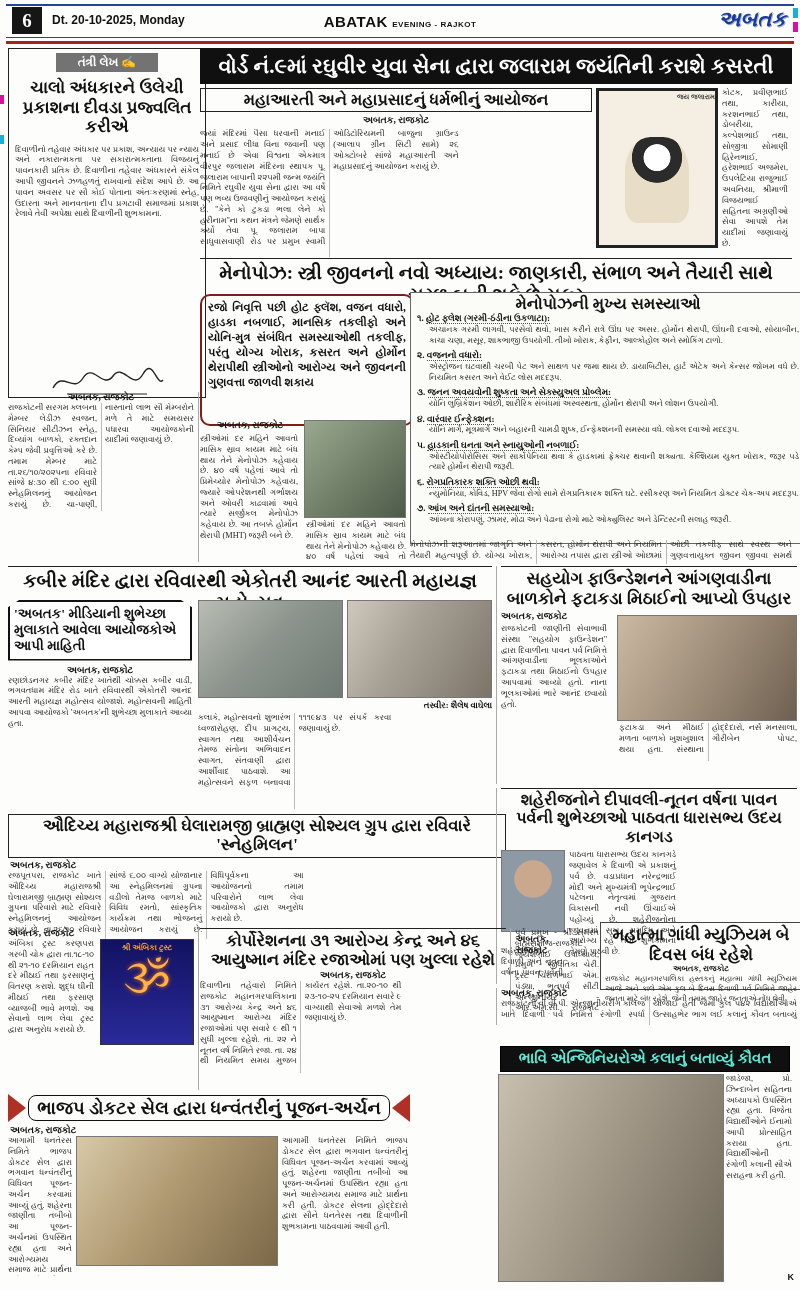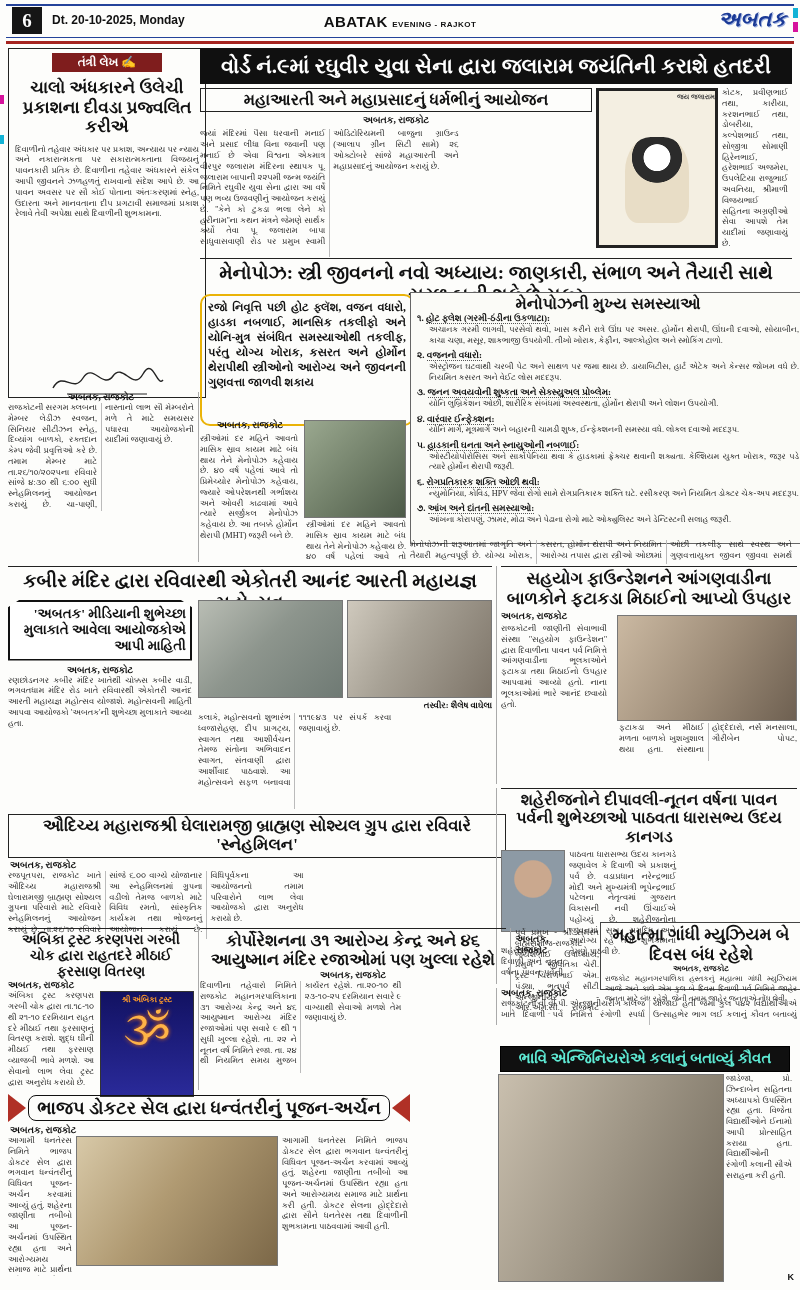--- a/index.html
+++ b/index.html
@@ -58,56 +58,56 @@
   <div class="hdr-line2" style="top:37px"></div>
   <div class="red-rule" style="top:41px"></div>
 
   <div class="abs" style="right:2px;top:8px;width:5px;height:10px;background:#12b3d6"></div>
   <div class="abs" style="right:2px;top:22px;width:5px;height:10px;background:#d6129c"></div>
   <div class="abs" style="left:0;top:95px;width:4px;height:9px;background:#d6129c"></div>
   <div class="abs" style="left:0;top:135px;width:4px;height:9px;background:#12b3d6"></div>
   <div class="mark" style="right:6px;bottom:8px">K</div>
 
   <div class="abs box" style="left:8px;top:48px;width:184px;height:340px;padding:4px 6px">
-    <div style="width:110px;margin:0 auto;background:#7f1d1d;color:#fff;font-weight:bold;font-size:12px;text-align:center;padding:2px 0">
+    <div style="width:102px;margin:0 auto;background:#737373;color:#fff;font-weight:bold;font-size:12px;text-align:center;padding:2px 0">
       <span>તંત્રી લેખ</span>
       <span>✍</span>
     </div>
     <div class="art-head" style="font-size:17px;margin-top:6px">ચાલો અંધકારને ઉલેચી પ્રકાશના દીવડા પ્રજ્વલિત કરીએ</div>
     <div class="body-sm" style="height:215px;margin-top:8px">દિવાળીનો તહેવાર અંધકાર પર પ્રકાશ, અન્યાય પર ન્યાય અને નકારાત્મકતા પર સકારાત્મકતાના વિજયનું પાવનકારી પ્રતિક છે. દિવાળીના તહેવાર અંધકારને સંકેલ આપી જીવનને ઝળહળતું રાખવાનો સંદેશ આપે છે. આ પાવન અવસર પર સૌ કોઈ પોતાના અંતઃકરણમાં સ્નેહ, ઉદારતા અને માનવતાના દીપ પ્રગટાવી સમાજમાં પ્રકાશ રેલાવે તેવી અપેક્ષા સાથે દિવાળીની શુભકામના.</div>
     <svg width="120" height="34" style="display:block;margin:4px auto 0">
       <path d="M6 24 C 16 6, 26 30, 36 14 S 56 26, 66 12 S 86 28, 96 10 S 110 24, 116 16" stroke="#222" stroke-width="1.4" fill="none"></path>
       <path d="M20 30 H 100" stroke="#222" stroke-width="1" fill="none"></path>
     </svg>
   </div>
 
   <div class="abs" style="left:200px;top:48px;width:592px;height:206px">
     <div class="banner" style="height:36px">
-      <span class="art-head" style="font-size:21px;color:#fff">વોર્ડ નં.૯માં રઘુવીર યુવા સેના દ્વારા જલારામ જયંતિની કરાશે હતદરી</span>
+      <span class="art-head" style="font-size:21px;color:#fff">વોર્ડ નં.૯માં રઘુવીર યુવા સેના દ્વારા જલારામ જયંતિની કરાશે કસરતી</span>
     </div>
     <div style="display:flex;margin-top:4px;height:162px">
       <div style="width:392px">
         <div class="art-head box" style="font-size:16px;padding:2px 4px">મહાઆરતી અને મહાપ્રસાદનું ધર્મભીનું આયોજન</div>
         <div class="byline" style="margin:3px 0">અબતક, રાજકોટ</div>
         <div class="body-sm cols3" style="height:128px">જ્યાં મંદિરમાં પૈસા ધરવાની મનાઈ અને પ્રસાદ લીધા વિના જવાની પણ મનાઈ છે એવા વિશ્વના એકમાત્ર વીરપુર જલારામ મંદિરના સ્થાપક પૂ. જલારામ બાપાની ૨૨૫મી જન્મ જયંતિ નિમિતે રઘુવીર યુવા સેના દ્વારા આ વર્ષે પણ ભવ્ય ઉજવણીનું આયોજન કરાયું છે. ''કેને કો ટુકડા ભલા લેને કો હરીનામ''ના કથન મંત્રને જેમણે સાર્થક કર્યો તેવા પૂ. જલારામ બાપા સાધુવાસવાણી રોડ પર પ્રમુખ સ્વામી ઓડિટોરિયમની બાજુના ગ્રાઉન્ડ (આલાપ ગ્રીન સિટી સામે) ૨૬ ઓક્ટોબરે સાંજે મહાઆરતી અને મહાપ્રસાદનું આયોજન કરાયું છે.</div>
       </div>
       <div style="width:122px;margin:0 4px">
         <div style="border:3px solid #222;background:#f4efe2;height:154px;position:relative">
           <div style="position:absolute;left:0;right:0;top:2px;text-align:right;font-size:7px;font-weight:bold;color:#444">જય જલારામ</div>
           <div style="position:absolute;left:50%;top:58%;width:64px;height:86px;transform:translate(-50%,-50%);
                       background:radial-gradient(circle at 50% 24%, #fff 0 18%, #2b2b2b 19% 34%, #e8ddc6 35% 100%);border-radius:40% 40% 20% 20%"></div>
         </div>
       </div>
       <div class="body-sm" style="width:66px;height:160px">કોટક, પ્રવીણભાઈ તથા, કારીયા, કરશનભાઈ તથા, ડોબરીયા, કલ્પેશભાઈ તથા, સોજીત્રા સોમાણી હિરેનભાઈ, હરેશભાઈ અજમેરા, ઉપલેટિયા રાજુભાઈ અવનિયા, શ્રીમાળી વિજયભાઈ સહિતના અગ્રણીઓ સેવા આપશે તેમ યાદીમાં જણાવાયું છે.</div>
     </div>
   </div>
 
   <div class="abs art-head hr-top" style="left:200px;top:258px;width:592px;font-size:19px;padding-top:3px">મેનોપોઝ: સ્ત્રી જીવનનો નવો અધ્યાય: જાણકારી, સંભાળ અને તૈયારી સાથે સરળ બની શકે છે સફર</div>
 
-  <div class="abs" style="left:200px;top:294px;width:198px;height:120px;border:2px solid #eab308;border-radius:10px;padding:4px 6px">
+  <div class="abs" style="left:200px;top:294px;width:198px;height:120px;border:2px solid #7f1d1d;border-radius:10px;padding:4px 6px">
     <div style="font-size:11.5px;font-weight:bold;text-align:justify;line-height:1.3;overflow:hidden;height:112px">રજો નિવૃત્તિ પછી હોટ ફ્લૅશ, વજન વધારો, હાડકા નબળાઈ, માનસિક તકલીફો અને યોનિ-મુત્ર સંબંધિત સમસ્યાઓથી તકલીફ, પરંતુ યોગ્ય ખોરાક, કસરત અને હોર્મોન થેરાપીથી સ્ત્રીઓનો આરોગ્ય અને જીવનની ગુણવત્તા જાળવી શકાય</div>
   </div>
 
   <div class="abs" style="left:200px;top:420px;width:206px;height:142px">
     <div class="byline" style="width:100px">અબતક, રાજકોટ</div>
     <div class="ph" style="position:absolute;right:0;top:0;width:100px;height:96px;background:linear-gradient(135deg,#9aa88f,#6c7a64 60%,#4d5a48)"></div>
     <div class="body-sm" style="position:absolute;left:0;top:14px;width:98px;height:126px">સ્ત્રીઓમાં દર મહિને આવતો માસિક સ્રાવ કાયમ માટે બંધ થાય તેને મેનોપોઝ કહેવાય છે. ૪૦ વર્ષ પહેલાં આવે તો પ્રિમેચ્યોર મેનોપોઝ કહેવાય, જ્યારે ઓપરેશનથી ગર્ભાશય અને ઓવરી કાઢવામાં આવે ત્યારે સર્જીકલ મેનોપોઝ કહેવાય છે. આ તબક્કે હોર્મોન થેરાપી (MHT) જરૂરી બને છે.</div>
     <div class="body-sm" style="position:absolute;right:0;top:100px;width:100px;height:40px">સ્ત્રીઓમાં દર મહિને આવતો માસિક સ્રાવ કાયમ માટે બંધ થાય તેને મેનોપોઝ કહેવાય છે. ૪૦ વર્ષ પહેલાં આવે તો પ્રિમેચ્યોર મેનોપોઝ કહેવાય, જ્યારે ઓપરેશનથી ગર્ભાશય અને ઓવરી કાઢવામાં આવે ત્યારે સર્જીકલ મેનોપોઝ કહેવાય છે. આ તબક્કે હોર્મોન થેરાપી (MHT) જરૂરી બને છે.</div>
   </div>
 
@@ -123,21 +123,21 @@
   </div>
   <div class="abs body-sm cols3" style="left:410px;top:540px;width:382px;height:24px">મેનોપોઝની શરૂઆતમાં જાગૃતિ અને તૈયારી મહત્વપૂર્ણ છે. યોગ્ય ખોરાક, કસરત, હોર્મોન થેરાપી અને નિયમિત આરોગ્ય તપાસ દ્વારા સ્ત્રીઓ ઓછામાં ઓછી તકલીફ સાથે સ્વસ્થ અને ગુણવત્તાયુક્ત જીવન જીવવા સમર્થ થાય છે.</div>
 
   <div class="abs vr" style="left:8px;top:392px;width:186px;height:170px;padding-right:4px">
     <div class="byline">અબતક, રાજકોટ</div>
     <div class="body-sm cols2" style="height:108px">રાજકોટની સરગમ ક્લબના મેમ્બર લેડીઝ સ્વજન, સિનિયર સીટીઝન સ્નેહ, દિવ્યાંગ બાળકો, રક્તદાન કેમ્પ જેવી પ્રવૃત્તિઓ કરે છે. તમામ મેમ્બર માટે તા.૨૬/૧૦/૨૦૨૫ના રવિવારે સાંજે ૪:૩૦ થી ૬:૦૦ સુધી સ્નેહમિલનનું આયોજન કરાયું છે. ચા-પાણી, નાસ્તાનો લાભ સૌ મેમ્બરોને મળે તે માટે સમયસર પધારવા આયોજકોની યાદીમાં જણાવાયું છે.</div>
   </div>
 
   <div class="abs art-head hr-top" style="left:8px;top:566px;width:484px;font-size:19px;padding-top:3px">કબીર મંદિર દ્વારા રવિવારથી એકોતરી આનંદ આરતી મહાયજ્ઞ મહોત્સવ</div>
   <div class="abs" style="left:8px;top:600px;width:184px;height:212px">
-    <div style="border:2px solid #111;padding:4px;text-align:right;font-weight:bold;font-size:13.5px;line-height:1.2;background:#fff;clip-path:polygon(6% 0,94% 0,100% 12%,100% 100%,0 100%,0 12%)">'અબતક' મીડિયાની શુભેચ્છા મુલાકાતે આવેલા આયોજકોએ આપી માહિતી</div>
+    <div style="border:2px solid #111;padding:4px;text-align:left;font-weight:bold;font-size:13.5px;line-height:1.2;background:#fff;clip-path:polygon(6% 0,94% 0,100% 12%,100% 100%,0 100%,0 12%)">'અબતક' મીડિયાની શુભેચ્છા મુલાકાતે આવેલા આયોજકોએ આપી માહિતી</div>
     <div class="byline" style="margin-top:4px">અબતક, રાજકોટ</div>
     <div class="body-sm" style="height:118px">રણછોડનગર કબીર મંદિર ખાતેથી ચોક્કસ કબીર વાડી, ભગવતધામ મંદિર રોડ ખાતે રવિવારથી એકોતરી આનંદ આરતી મહાયજ્ઞ મહોત્સવ યોજાશે. મહોત્સવની માહિતી આપવા આયોજકો 'અબતક'ની શુભેચ્છા મુલાકાતે આવ્યા હતા.</div>
   </div>
   <div class="abs" style="left:198px;top:600px;width:294px;height:212px">
     <div style="display:flex;gap:4px">
       <div class="ph" style="width:145px;height:96px"></div>
       <div class="ph2" style="width:145px;height:96px"></div>
     </div>
     <div style="text-align:right;font-size:8.5px;font-weight:bold;margin:2px 0">તસ્વીર: શૈલેષ વાઘેલા</div>
     <div class="body-sm cols3" style="height:96px">કલાકે, મહોત્સવનો શુભારંભ ધ્વજારોહણ, દીપ પ્રાગટ્ય, સ્વાગત તથા આશીર્વચન તેમજ સંતોના અભિવાદન સ્વાગત, સંતવાણી દ્વારા આર્શીવાદ પાઠવાશે. આ મહોત્સવને સફળ બનાવવા ૧૧૧૯૪૩ પર સંપર્ક કરવા જણાવાયું છે.</div>
@@ -163,21 +163,20 @@
     <div class="art-head hr-top" style="font-size:16px;padding-top:2px">શહેરીજનોને દીપાવલી-નૂતન વર્ષના પાવન પર્વની શુભેચ્છાઓ પાઠવતા ધારાસભ્ય ઉદય કાનગડ</div>
     <div style="position:relative;height:128px;margin-top:4px">
       <div class="ph" style="position:absolute;left:0;top:0;width:62px;height:80px;background:radial-gradient(circle at 50% 35%,#caa88e 0 30%,#8d9aa5 32% 100%)"></div>
       <div class="byline" style="position:absolute;left:0;top:84px;width:62px">અબતક, રાજકોટ</div>
       <div class="body-sm" style="position:absolute;left:0;top:96px;width:62px;height:32px">શહેરીજનોને દિવાળી અને નૂતન વર્ષના પાવન પર્વની શુભેચ્છાઓ</div>
       <div class="body-sm cols2" style="position:absolute;left:68px;top:0;width:222px;height:128px">પાઠવતા ધારાસભ્ય ઉદય કાનગડે જણાવેલ કે દિવાળી એ પ્રકાશનું પર્વ છે. વડાપ્રધાન નરેન્દ્રભાઈ મોદી અને મુખ્યમંત્રી ભૂપેન્દ્રભાઈ પટેલના નેતૃત્વમાં ગુજરાત વિકાસની નવી ઊંચાઈએ પહોંચ્યું છે. શહેરીજનોના જીવનમાં સુખ, સમૃદ્ધિ અને આરોગ્ય રહે તેવી શુભકામના તેમણે પાઠવી છે.</div>
     </div>
   </div>
 
   <div class="abs vr" style="left:8px;top:928px;width:186px;height:162px;padding-right:4px">
-    <div class="art-head hr-top" style="font-size:14px;padding-top:3px">અંબિકા ટ્રસ્ટ કરણપરા ગરબી ચોક દ્વારા રાહતદરે મીઠાઈ ફરસાણ વિતરણ</div>
     <div class="byline" style="text-align:left">અબતક, રાજકોટ</div>
     <div style="position:relative;height:104px">
       <div class="body-sm" style="position:absolute;left:0;top:0;width:86px;height:104px">અંબિકા ટ્રસ્ટ કરણપરા ગરબી ચોક દ્વારા તા.૧૮-૧૦ થી ૨૧-૧૦ દરમિયાન રાહત દરે મીઠાઈ તથા ફરસાણનું વિતરણ કરાશે. શુદ્ધ ઘીની મીઠાઈ તથા ફરસાણ વ્યાજબી ભાવે મળશે. આ સેવાનો લાભ લેવા ટ્રસ્ટ દ્વારા અનુરોધ કરાયો છે.</div>
       <div style="position:absolute;right:0;top:0;width:92px;height:104px;background:linear-gradient(#121262,#2a2a9a);border:1px solid #333;text-align:center">
         <div style="color:#ff9a2a;font-size:8px;font-weight:bold;margin-top:3px">શ્રી અંબિકા ટ્રસ્ટ</div>
         <div style="color:#ffb347;font-size:44px;line-height:1.2;text-shadow:0 0 4px #ff7700">ૐ</div>
       </div>
     </div>
   </div>
 

